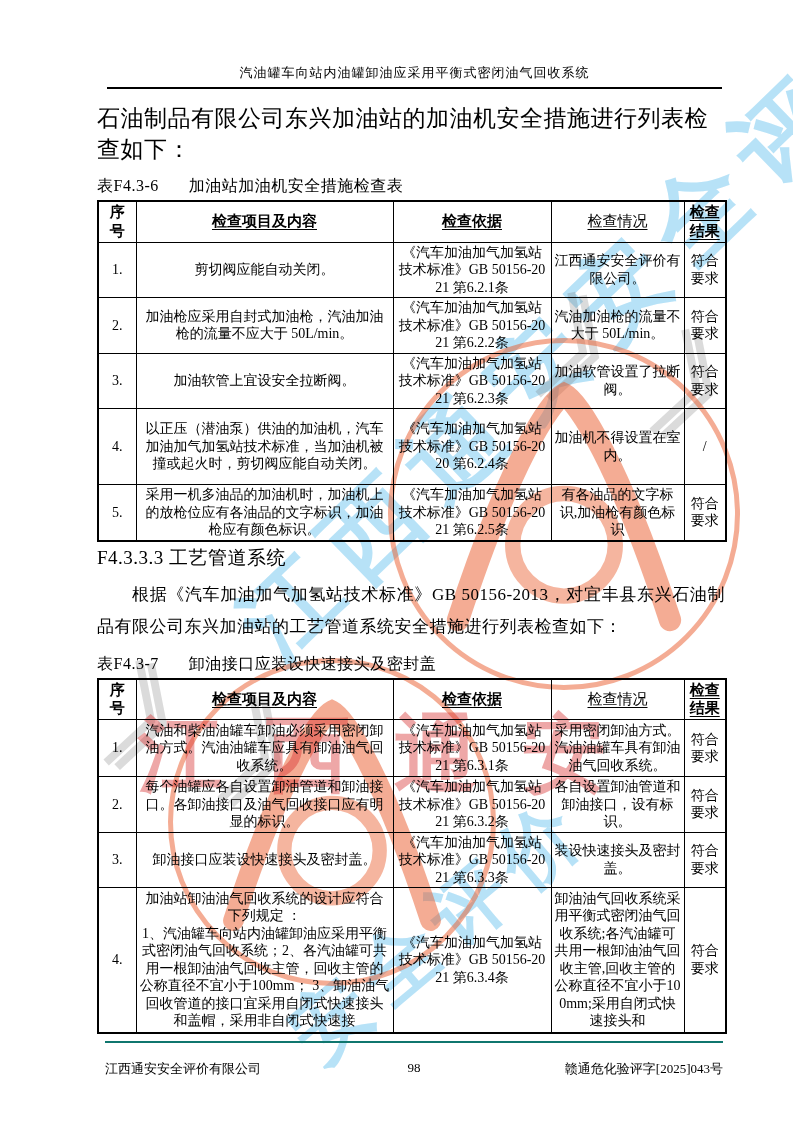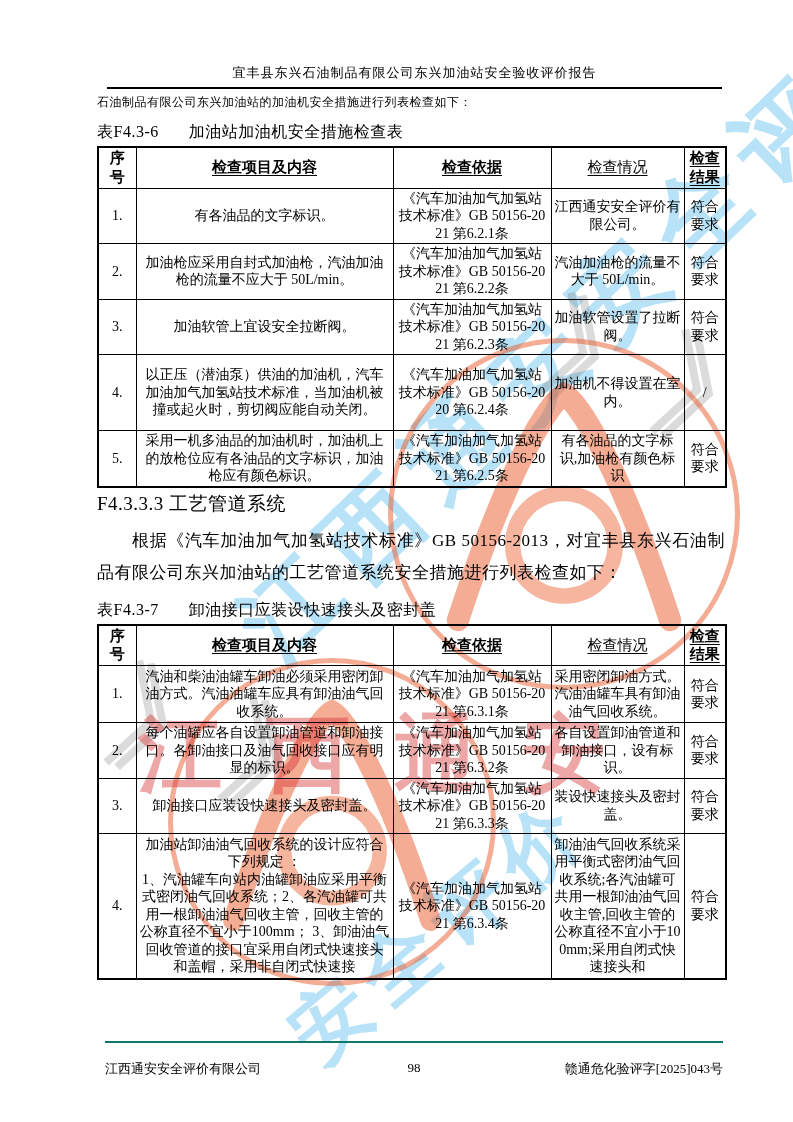--- a/index.html
+++ b/index.html
@@ -30,21 +30,21 @@
   .wm-chevron-1{left:540px;top:300px;transform:rotate(18deg);}
   .wm-chevron-2{left:108px;top:668px;transform:rotate(18deg);}
   
   .content{position:absolute;left:97px;top:0;width:628px;z-index:1;}
   .doc-header{
     padding-top:64px;margin-left:10px;width:615px;
     border-bottom:2px solid #000;
     text-align:center;font-size:13px;letter-spacing:1px;
     padding-bottom:5px;
   }
-  .intro{margin:5px 0 0 0;font-size:12px;letter-spacing:.5px;}
+  .intro{margin:14px 0 0 0;font-size:23px;letter-spacing:.5px;}
   .table-title{
     margin-top:11px;text-align:left;font-size:16px;letter-spacing:.5px;
   }
   .table-title .gap{display:inline-block;width:30px;}
   table{
     border-collapse:collapse;table-layout:fixed;
     width:628px;margin-top:3px;background:transparent;
     font-size:14px;
   }
   table,td,th{border:1px solid #000;}
@@ -107,21 +107,21 @@
         <path d="M38 162 C68 70 92 34 100 30 C108 34 132 70 162 162" fill="none" stroke="rgba(233,90,42,.5)" stroke-width="13" stroke-linecap="round"></path>
         <circle cx="100" cy="118" r="30" fill="none" stroke="rgba(233,90,42,.45)" stroke-width="9"></circle>
       </svg>
     </div>
     <div class="wm-red-text">江西通安</div>
   </div>
 
   <div class="content">
 
     <div class="doc-header">
-      <span>宜丰县东兴石油制品有限公司东兴加油站安全验收评价报告</span>
+      <span>汽油罐车向站内油罐卸油应采用平衡式密闭油气回收系统</span>
     </div>
 
     <p class="intro">石油制品有限公司东兴加油站的加油机安全措施进行列表检查如下：</p>
 
     <div class="table-title">
       <span>表F4.3-6</span><span class="gap"></span><span>加油站加油机安全措施检查表</span>
     </div>
 
     <table id="table1">
       <colgroup>
@@ -138,21 +138,21 @@
           <th>检查项目及内容</th>
           <th>检查依据</th>
           <th class="normal">检查情况</th>
           <th>检查
 结果</th>
         </tr>
       </thead>
       <tbody>
           <tr>
             <td class="c-no">1.</td>
-            <td class="c-item bold">有各油品的文字标识。</td>
+            <td class="c-item bold">剪切阀应能自动关闭。</td>
             <td class="c-basis bold">《汽车加油加气加氢站技术标准》GB 50156-2021 第6.2.1条</td>
             <td class="c-situation">江西通安安全评价有限公司。</td>
             <td class="c-result">符合要求</td>
           </tr>
           <tr>
             <td class="c-no">2.</td>
             <td class="c-item">加油枪应采用自封式加油枪，汽油加油枪的流量不应大于 50L/min。</td>
             <td class="c-basis bold">《汽车加油加气加氢站技术标准》GB 50156-2021 第6.2.2条</td>
             <td class="c-situation">汽油加油枪的流量不大于 50L/min。</td>
             <td class="c-result">符合要求</td>

